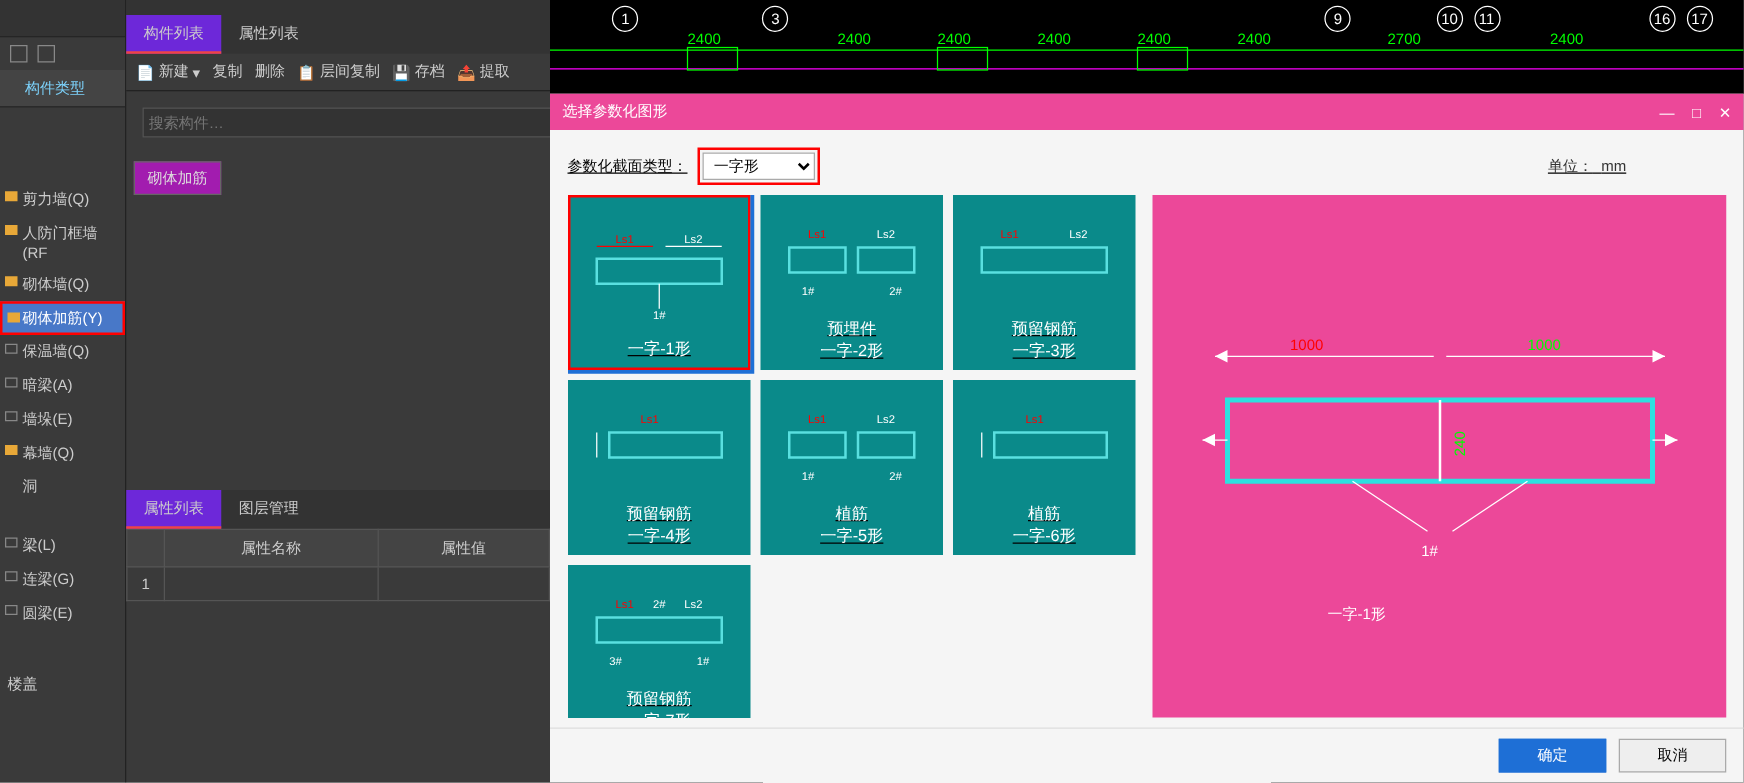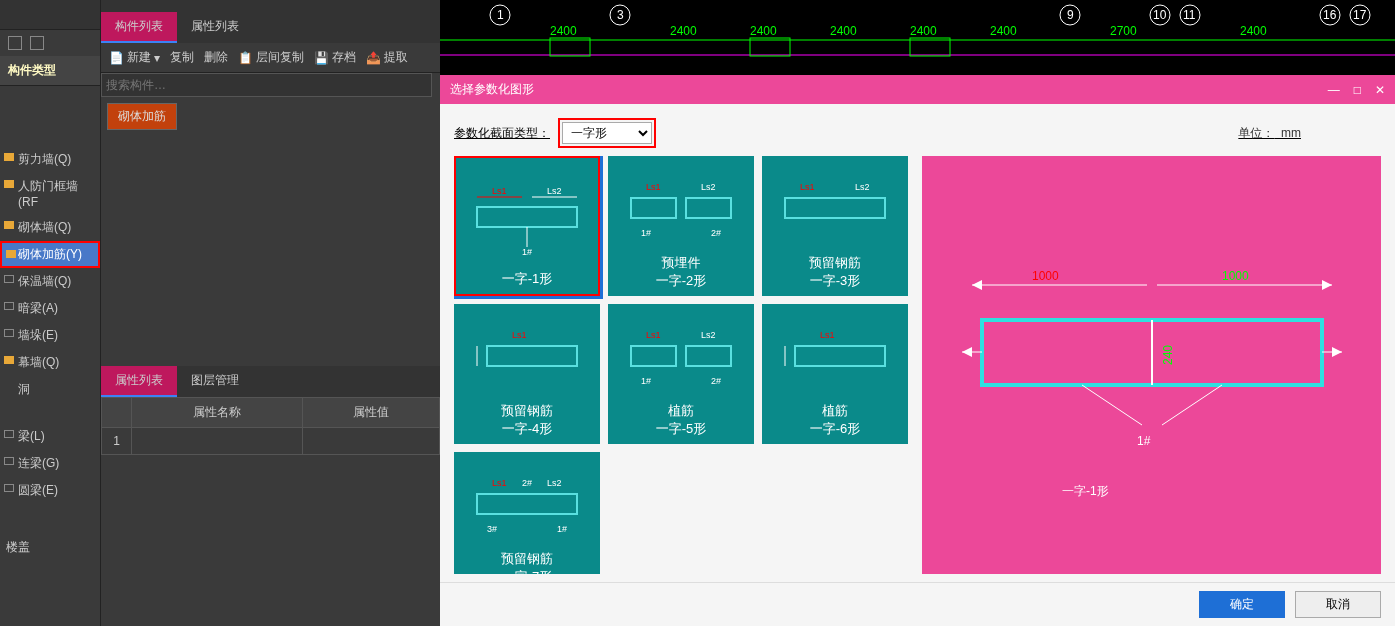--- a/index.html
+++ b/index.html
@@ -1,38 +1,38 @@
 <!DOCTYPE html>
 <html><head>
 <meta charset="utf-8">
 <style>
 * { box-sizing: border-box; margin: 0; padding: 0; font-family: "Microsoft YaHei", sans-serif; font-size: 12px; }
 body { background: #2b2b2b; width: 1395px; height: 626px; overflow: hidden; position: relative; }
 
 
 .sidebar { position: absolute; left: 0; top: 0; width: 100px; height: 626px; background: #3a3a3a; }
-.sidebar-header { background: #444; padding: 6px 8px; color: #fef9c3; border-bottom: 1px solid #222; font-weight: bold; }
+.sidebar-header { background: #444; padding: 6px 20px; color: #7dd3fc; border-bottom: 1px solid #222; }
 .icon-row { display: flex; gap: 8px; padding: 6px 8px; background: #3a3a3a; }
 .icon-sq { width: 14px; height: 14px; border: 1px solid #888; display: inline-block; }
 .sidebar-item { padding: 5px 6px 5px 18px; color: #ccc; cursor: pointer; position: relative; }
 .sidebar-item.selected { background: #4878c8; color: #fff; border: 2px solid red; padding: 3px 4px 3px 16px; }
 .sidebar-item .folder { position: absolute; left: 4px; top: 7px; width: 10px; height: 8px; background: #e8a838; }
 .sidebar-item .box { position: absolute; left: 4px; top: 7px; width: 10px; height: 8px; border: 1px solid #888; }
 .sidebar-group { padding: 5px 6px; color: #ccc; }
 
 
 .mid-panel { position: absolute; left: 100px; top: 0; width: 340px; height: 626px; background: #3a3a3a; border-left: 1px solid #222; }
 .tabs { display: flex; background: #333; }
 .tab { padding: 6px 14px; color: #ccc; cursor: pointer; }
-.tab.active { background: #be185d; border-bottom: 2px solid #3b82f6; }
+.tab.active { background: #6d28d9; border-bottom: 2px solid #ef4444; }
 .toolbar { display: flex; gap: 10px; padding: 6px 8px; background: #3a3a3a; color: #ccc; border-bottom: 1px solid #222; }
 .toolbar span { cursor: pointer; display: flex; align-items: center; gap: 3px; }
-.search { width: calc(100% - 8px); margin: 0; padding: 4px; background: #333; border: 1px solid #555; color: #999; }
+.search { width: calc(100% - 8px); margin: 13px; padding: 4px; background: #333; border: 1px solid #555; color: #999; }
 .content-list { padding: 6px; }
-.chip { display: inline-block; background: #c2410c; color: #ddd; padding: 4px 10px; border: 1px solid #666; font-family: Liberation Serif, serif; }
+.chip { display: inline-block; background: #a21caf; color: #ddd; padding: 4px 10px; border: 1px solid #666; font-family: Liberation Serif, serif; }
 .prop-tabs { display: flex; background: #333; margin-top: 230px; }
 .prop-table { width: 100%; border-collapse: collapse; }
 .prop-table th { background: #444; color: #ccc; padding: 6px; border: 1px solid #555; font-weight: normal; }
 .prop-table td { background: #3a3a3a; color: #ccc; padding: 6px; border: 1px solid #555; height: 22px; }
 .prop-table td.rownum { width: 30px; text-align: center; }
 
 
 .canvas-area { position: absolute; left: 440px; top: 0; right: 0; height: 75px; background: #000; }
 .canvas-area svg { width: 100%; height: 100%; }
 
@@ -41,21 +41,21 @@
 .dialog-titlebar { background: #ec4899; color: #fff; padding: 6px 10px; display: flex; justify-content: space-between; align-items: center; }
 .dialog-titlebar .wbtns { display: flex; gap: 14px; font-size: 14px; }
 .dialog-titlebar .wbtns span { cursor: pointer; }
 .param-row { padding: 14px 14px 8px; display: flex; align-items: center; gap: 8px; text-decoration: underline; }
 .select-box { border: 2px solid red; padding: 2px; }
 .select-box select { width: 90px; padding: 2px 4px; border: 1px solid #aaa; background: #fff; }
 .unit-text { margin-left: auto; margin-right: 80px; color: #333; }
 
 .shape-area { display: flex; flex: 1; gap: 8px; padding: 0 14px 8px; overflow: hidden; }
 .shape-grid { width: 460px; display: flex; flex-wrap: wrap; gap: 8px; align-content: flex-start; overflow-y: auto; }
-.shape-card { width: 146px; height: 140px; background: #0a8a8a; display: flex; flex-direction: column; align-items: center; justify-content: flex-end; cursor: pointer; padding: 6px; position: relative; }
+.shape-card { width: 146px; height: 140px; background: #0a8a8a; display: flex; flex-direction: column; align-items: center; justify-content: flex-end; cursor: pointer; padding: 6px; position: relative; text-decoration: underline; }
 .shape-card.first-sel { border: 2px solid red; outline: 3px solid #1e6fd6; }
 .shape-card .thumb { flex: 1; width: 100%; display: flex; align-items: center; justify-content: center; }
 .shape-card .cap1 { color: #fff; font-size: 13px; }
 .shape-card .cap2 { color: #fff; font-size: 13px; }
 .preview { flex: 1; background: #ec4899; position: relative; display: flex; flex-direction: column; align-items: center; justify-content: center; }
 .dialog-footer { padding: 8px 14px; display: flex; justify-content: flex-end; gap: 10px; border-top: 1px solid #ddd; }
 .btn { padding: 4px 30px; border: 1px solid #aaa; background: #eee; cursor: pointer; }
 .btn.primary { background: #1e6fd6; color: #fff; border-color: #1e6fd6; }
 
 

